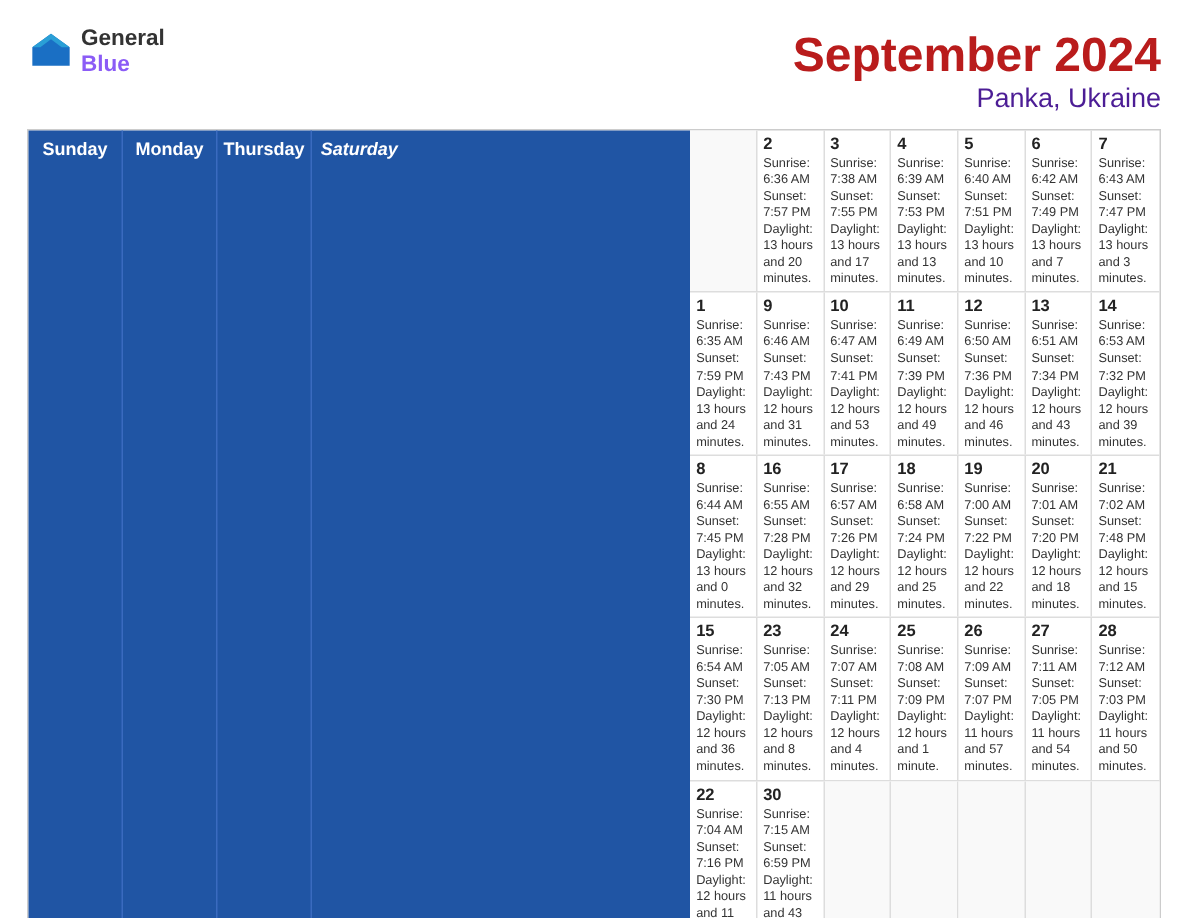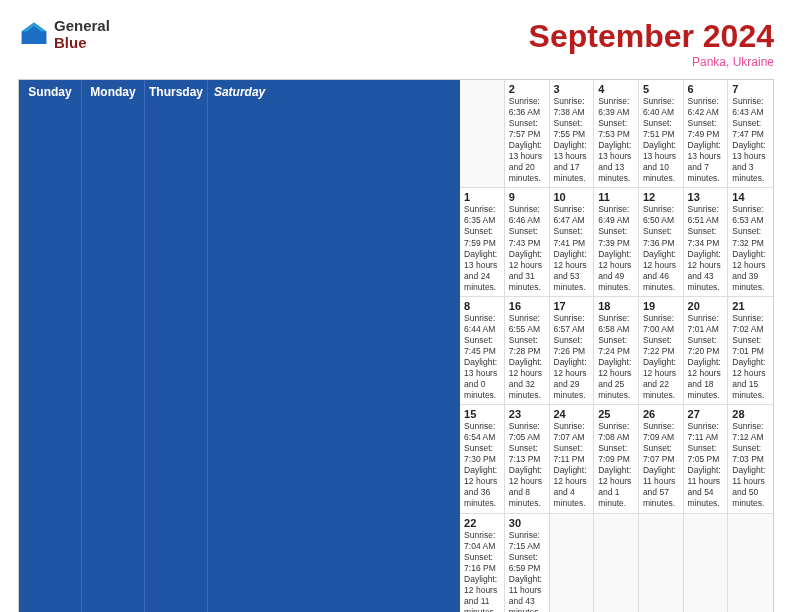--- a/index.html
+++ b/index.html
@@ -34,22 +34,22 @@
     }
     .title-block {
       text-align: right;
     }
     .month-title {
       font-size: 32px;
       font-weight: bold;
       color: #b91c1c;
     }
     .subtitle {
-      font-size: 12px;
-      color: #ec4899;
+      font-size: 18px;
+      color: #4c1d95;
     }
     .calendar {
       flex: 1;
       display: flex;
       flex-direction: row;
       border: 1px solid #ccc;
     }
     .cal-header {
       display: grid;
       grid-template-columns: repeat(7, 1fr);
@@ -105,21 +105,21 @@
 
 <div class="page">
   <div class="header">
     <div class="logo">
       <svg class="logo-icon" viewBox="0 0 36 36">
         <polygon points="18,4 32,14 32,28 4,28 4,14" fill="#1a6fc4"></polygon>
         <polygon points="18,4 32,14 26,14 18,8 10,14 4,14" fill="#2a9fd6"></polygon>
       </svg>
       <div>
         <div style="font-size:15px;font-weight:bold;color:#333;line-height:1.1;">General</div>
-        <div style="font-size:15px;font-weight:bold;color:#7f1d1d;line-height:1.1;">Blue</div>
+        <div style="font-size:15px;font-weight:bold;color:#8b5cf6;line-height:1.1;">Blue</div>
       </div>
     </div>
     <div class="title-block">
       <div class="month-title">September 2024</div>
       <div class="subtitle">Panka, Ukraine</div>
     </div>
   </div>
 
   <div class="calendar">
     <div class="cal-header">
@@ -264,21 +264,21 @@
           <div class="cal-cell">
             <span class="day-num">20</span>
             <span class="cell-line">Sunrise: 7:01 AM</span>
             <span class="cell-line">Sunset: 7:20 PM</span>
             <span class="cell-line">Daylight: 12 hours</span>
             <span class="cell-line">and 18 minutes.</span>
           </div>
           <div class="cal-cell">
             <span class="day-num">21</span>
             <span class="cell-line">Sunrise: 7:02 AM</span>
-            <span class="cell-line">Sunset: 7:01 PM</span>
+            <span class="cell-line">Sunset: 7:48 PM</span>
             <span class="cell-line">Daylight: 12 hours</span>
             <span class="cell-line">and 15 minutes.</span>
           </div>
         </div>
         <div class="cal-row">
           <div class="cal-cell">
             <span class="day-num">15</span>
             <span class="cell-line">Sunrise: 6:54 AM</span>
             <span class="cell-line">Sunset: 7:30 PM</span>
             <span class="cell-line">Daylight: 12 hours</span>

